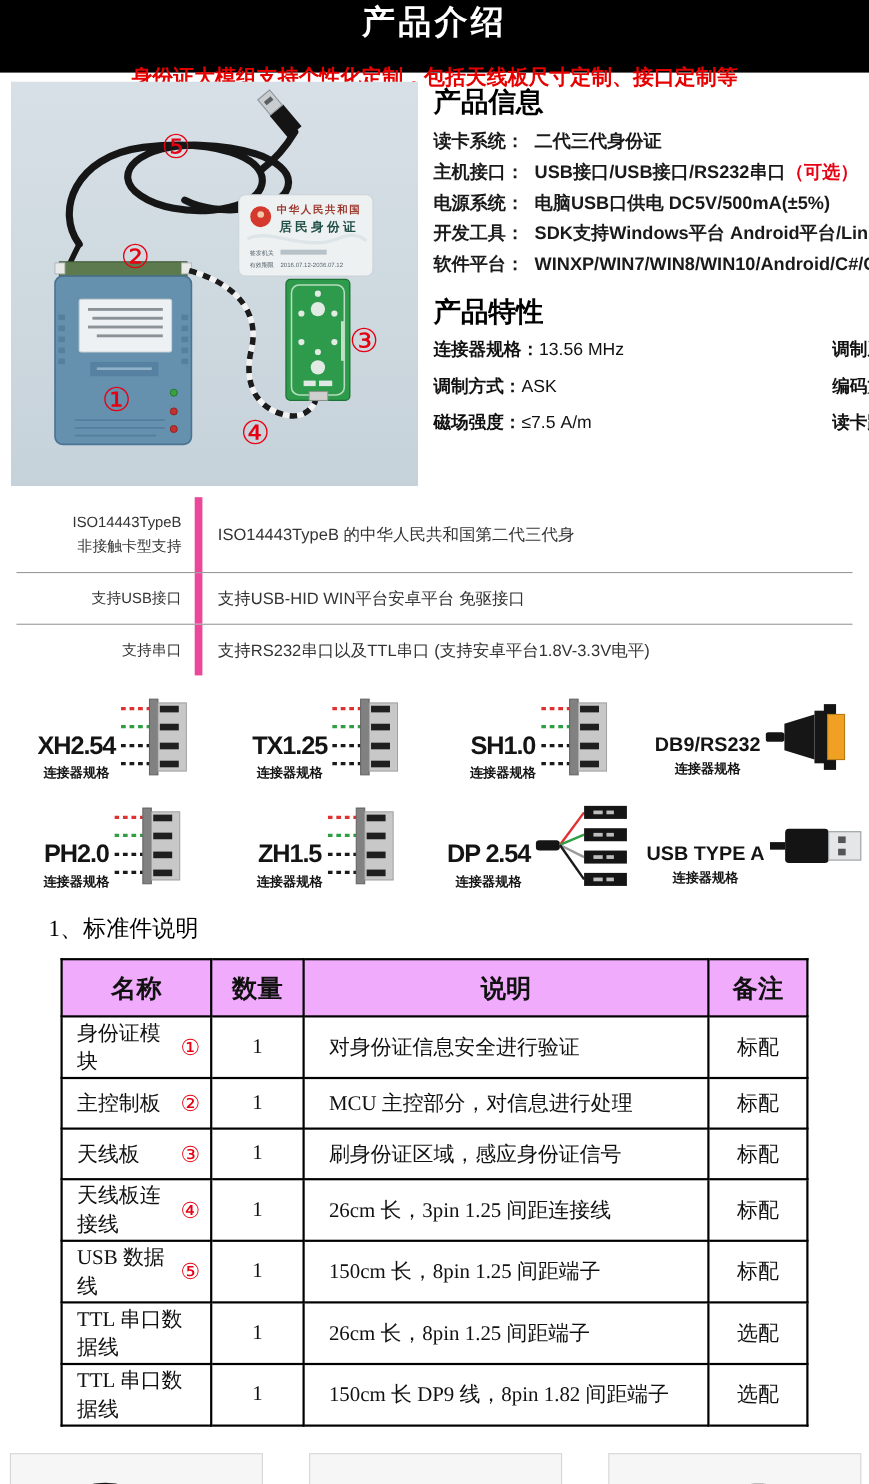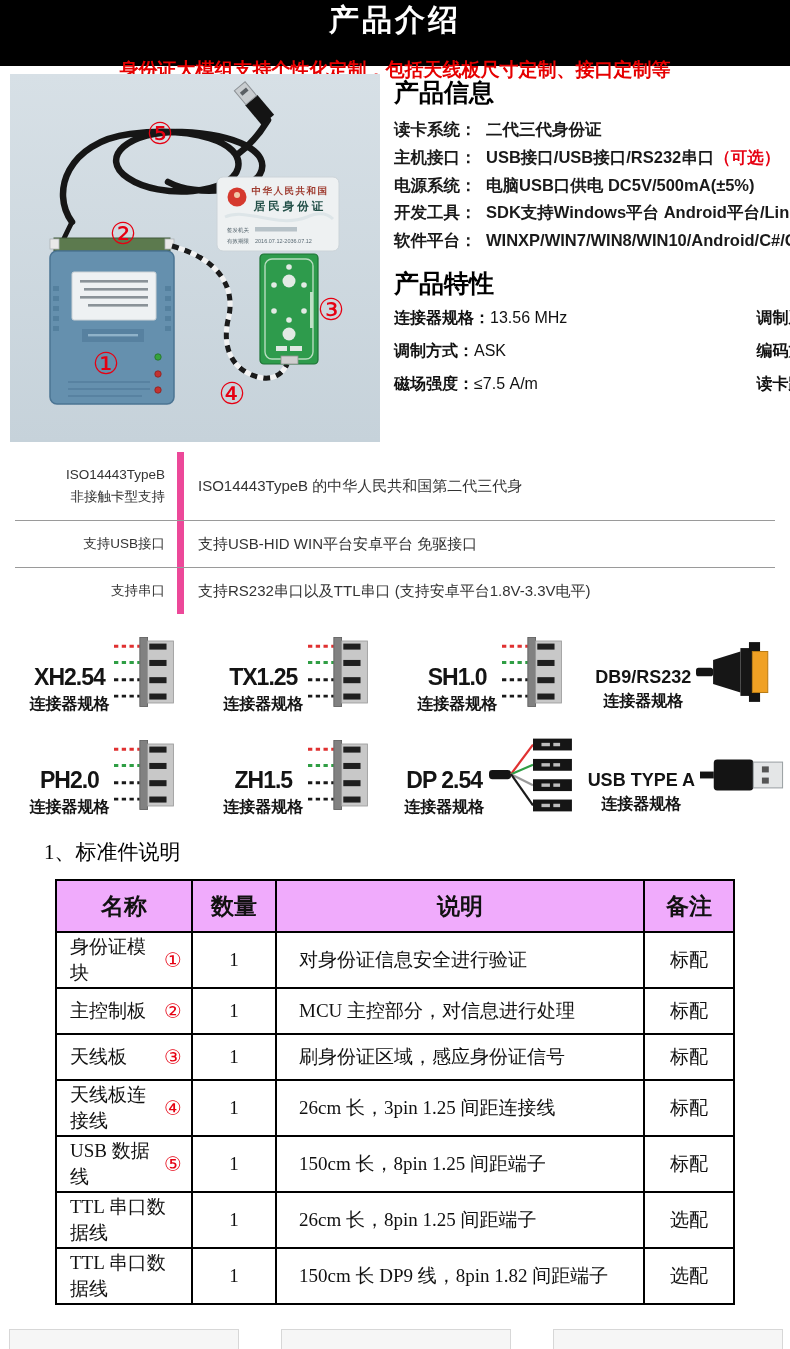--- a/index.html
+++ b/index.html
@@ -33,21 +33,21 @@
     display:flex;flex-direction:column;justify-content:center;font-size:13.5px;color:#333;line-height:1.6;}
   .spec-content{flex:1;display:flex;align-items:center;padding-left:14px;font-size:15px;color:#333;min-height:46px;}
   .spec-row.tall .spec-content{min-height:68px;}
 
   
   .connectors{display:grid;grid-template-columns:repeat(4,1fr);padding:14px 4px 2px 6px;row-gap:16px;}
   .conn-cell{display:flex;align-items:center;justify-content:center;gap:5px;}
   .conn-text{text-align:center;margin-top:36px;}
   .conn-name{font-size:23px;font-weight:800;letter-spacing:-1px;color:#141414;white-space:nowrap;}
   .conn-cell.long .conn-name{font-size:18px;letter-spacing:0;}
-  .conn-sub{font-size:16px;font-weight:bold;color:#141414;margin-top:3px;white-space:nowrap;}
+  .conn-sub{font-size:12px;font-weight:bold;color:#141414;margin-top:3px;white-space:nowrap;}
 
   
   .std-heading{font-family:"Liberation Serif","DejaVu Serif",serif;font-size:21px;color:#000;margin:18px 0 13px 44px;}
   table.std{border-collapse:collapse;margin:0 auto;width:678px;font-family:"Liberation Serif","DejaVu Serif",serif;table-layout:fixed;}
   table.std th,table.std td{border:2px solid #000;}
   table.std th{background:#f0abfc;font-size:23px;height:48px;font-weight:bold;}
   table.std td{font-size:19px;height:42px;}
   .td-qty,.td-note{text-align:center;}
   .td-desc{padding-left:22px;border-radius:10px;}
   .name-wrap{display:flex;justify-content:space-between;align-items:center;padding:0 8px 0 12px;}

